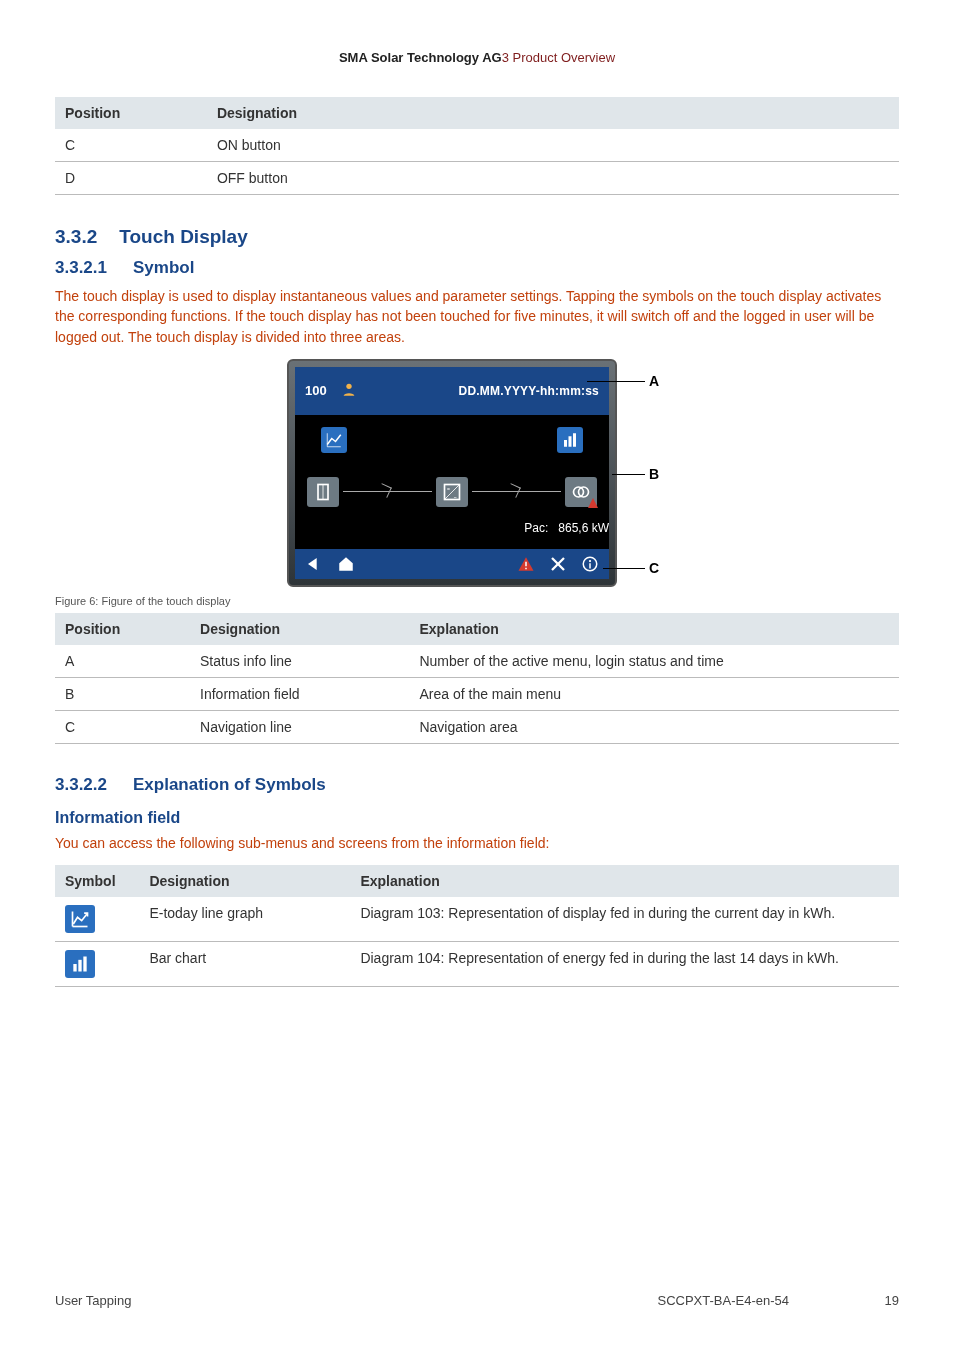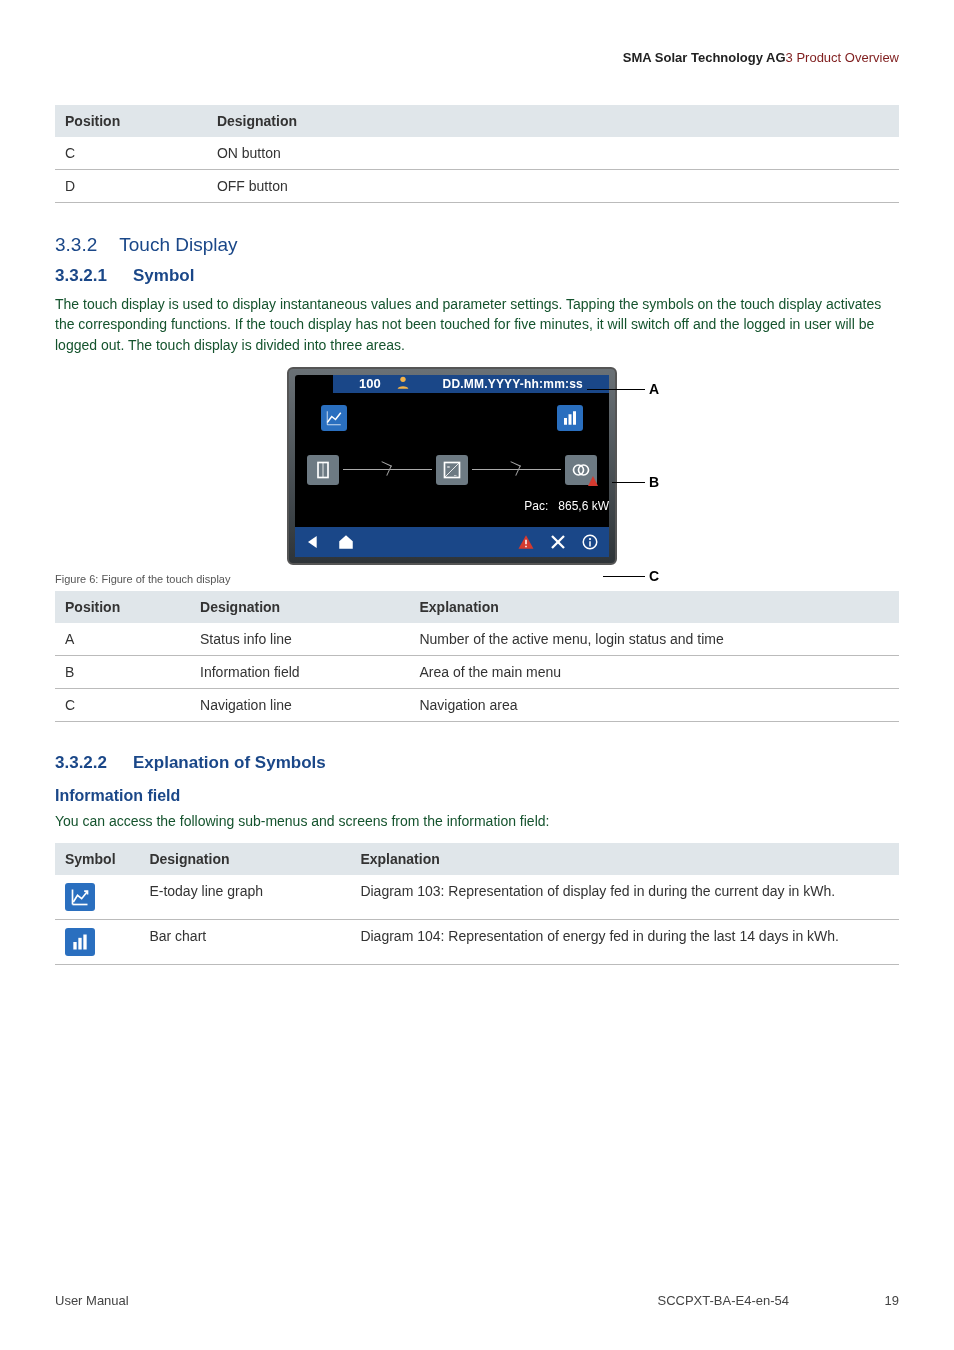--- a/index.html
+++ b/index.html
@@ -10,23 +10,23 @@
     background: #fff;
     color: #333;
     position: relative;
     font-size: 14px;
   }
   .page {
     padding: 50px 55px 0 55px;
   }
   .header-row {
     display: flex;
-    justify-content: flex-end;
+    justify-content: center;
     font-size: 13px;
-    margin-bottom: 40px;
+    margin-bottom: 32px;
   }
   .header-left { font-weight: bold; color: #222; }
   .header-right { color: #7f1d1d; }
 
   table.data {
     width: 100%;
     border-collapse: collapse;
     margin-bottom: 31px;
   }
   table.data th {
@@ -41,42 +41,42 @@
     border-bottom: 1px solid #bbb;
     font-weight: 300;
   }
   .col-position { width: 18%; }
   .col-symbol { width: 10%; }
   .col-desig2 { width: 25%; }
 
   h2.sec {
     color: #1a4788;
     font-size: 19px;
-    font-weight: normal;
+    font-weight: bold;
     margin: 16px 0 10px 0;
   }
   h2.sec .num { display:inline-block; margin-right: 22px; }
   h3.sub {
     color: #1a4788;
     font-size: 17px;
     font-weight: bold;
     margin: 10px 0 8px 0;
   }
   h3.sub .num { display:inline-block; margin-right: 26px; }
   h4.subsub {
     color: #1a4788;
     font-size: 16px;
     font-weight: bold;
     margin: 14px 0 6px 0;
   }
   p.body {
     font-weight: 300;
     line-height: 1.45;
     margin-bottom: 12px;
-    color: #14532d;
+    color: #c2410c;
   }
   .caption {
     font-size: 11px;
     font-weight: 300;
     color: #555;
     margin: 8px 0 6px 0;
   }
   .figure-wrap {
     display: flex;
     justify-content: center;
@@ -95,25 +95,24 @@
     background: #000;
     border-radius: 3px;
     padding: 0;
     position: relative;
   }
   .statusbar {
     background: #1a4788;
     color: #fff;
     display: flex;
     align-items: center;
-    padding: 6px 26px;
+    padding: 6px 10px;
     gap: 14px;
-    height: 18px;
+    height: 48px;
     font-size: 13px;
-    margin-left: 38px;
   }
   .statusbar .menu100 { font-weight: bold; }
   .statusbar .dt { margin-left: auto; font-weight: bold; font-size: 12px; letter-spacing: .2px; }
   .user-icon { width: 16px; height: 16px; }
 
   .info-icons {
     display: flex;
     justify-content: space-between;
     padding: 12px 26px 4px 26px;
   }
@@ -420,16 +419,16 @@
         </td>
         <td class="sym-cell">Bar chart</td>
         <td class="sym-cell">Diagram 104: Representation of energy fed in during the last 14 days in kWh.</td>
       </tr>
     </tbody>
   </table>
 
 </div>
 
 <div class="footer">
-  <span>User Manual</span>
+  <span>User Tapping</span>
   <span style="position:absolute; right:110px;">SCCPXT-BA-E4-en-54</span>
   <span>19</span>
 </div>
 
 </body></html>

